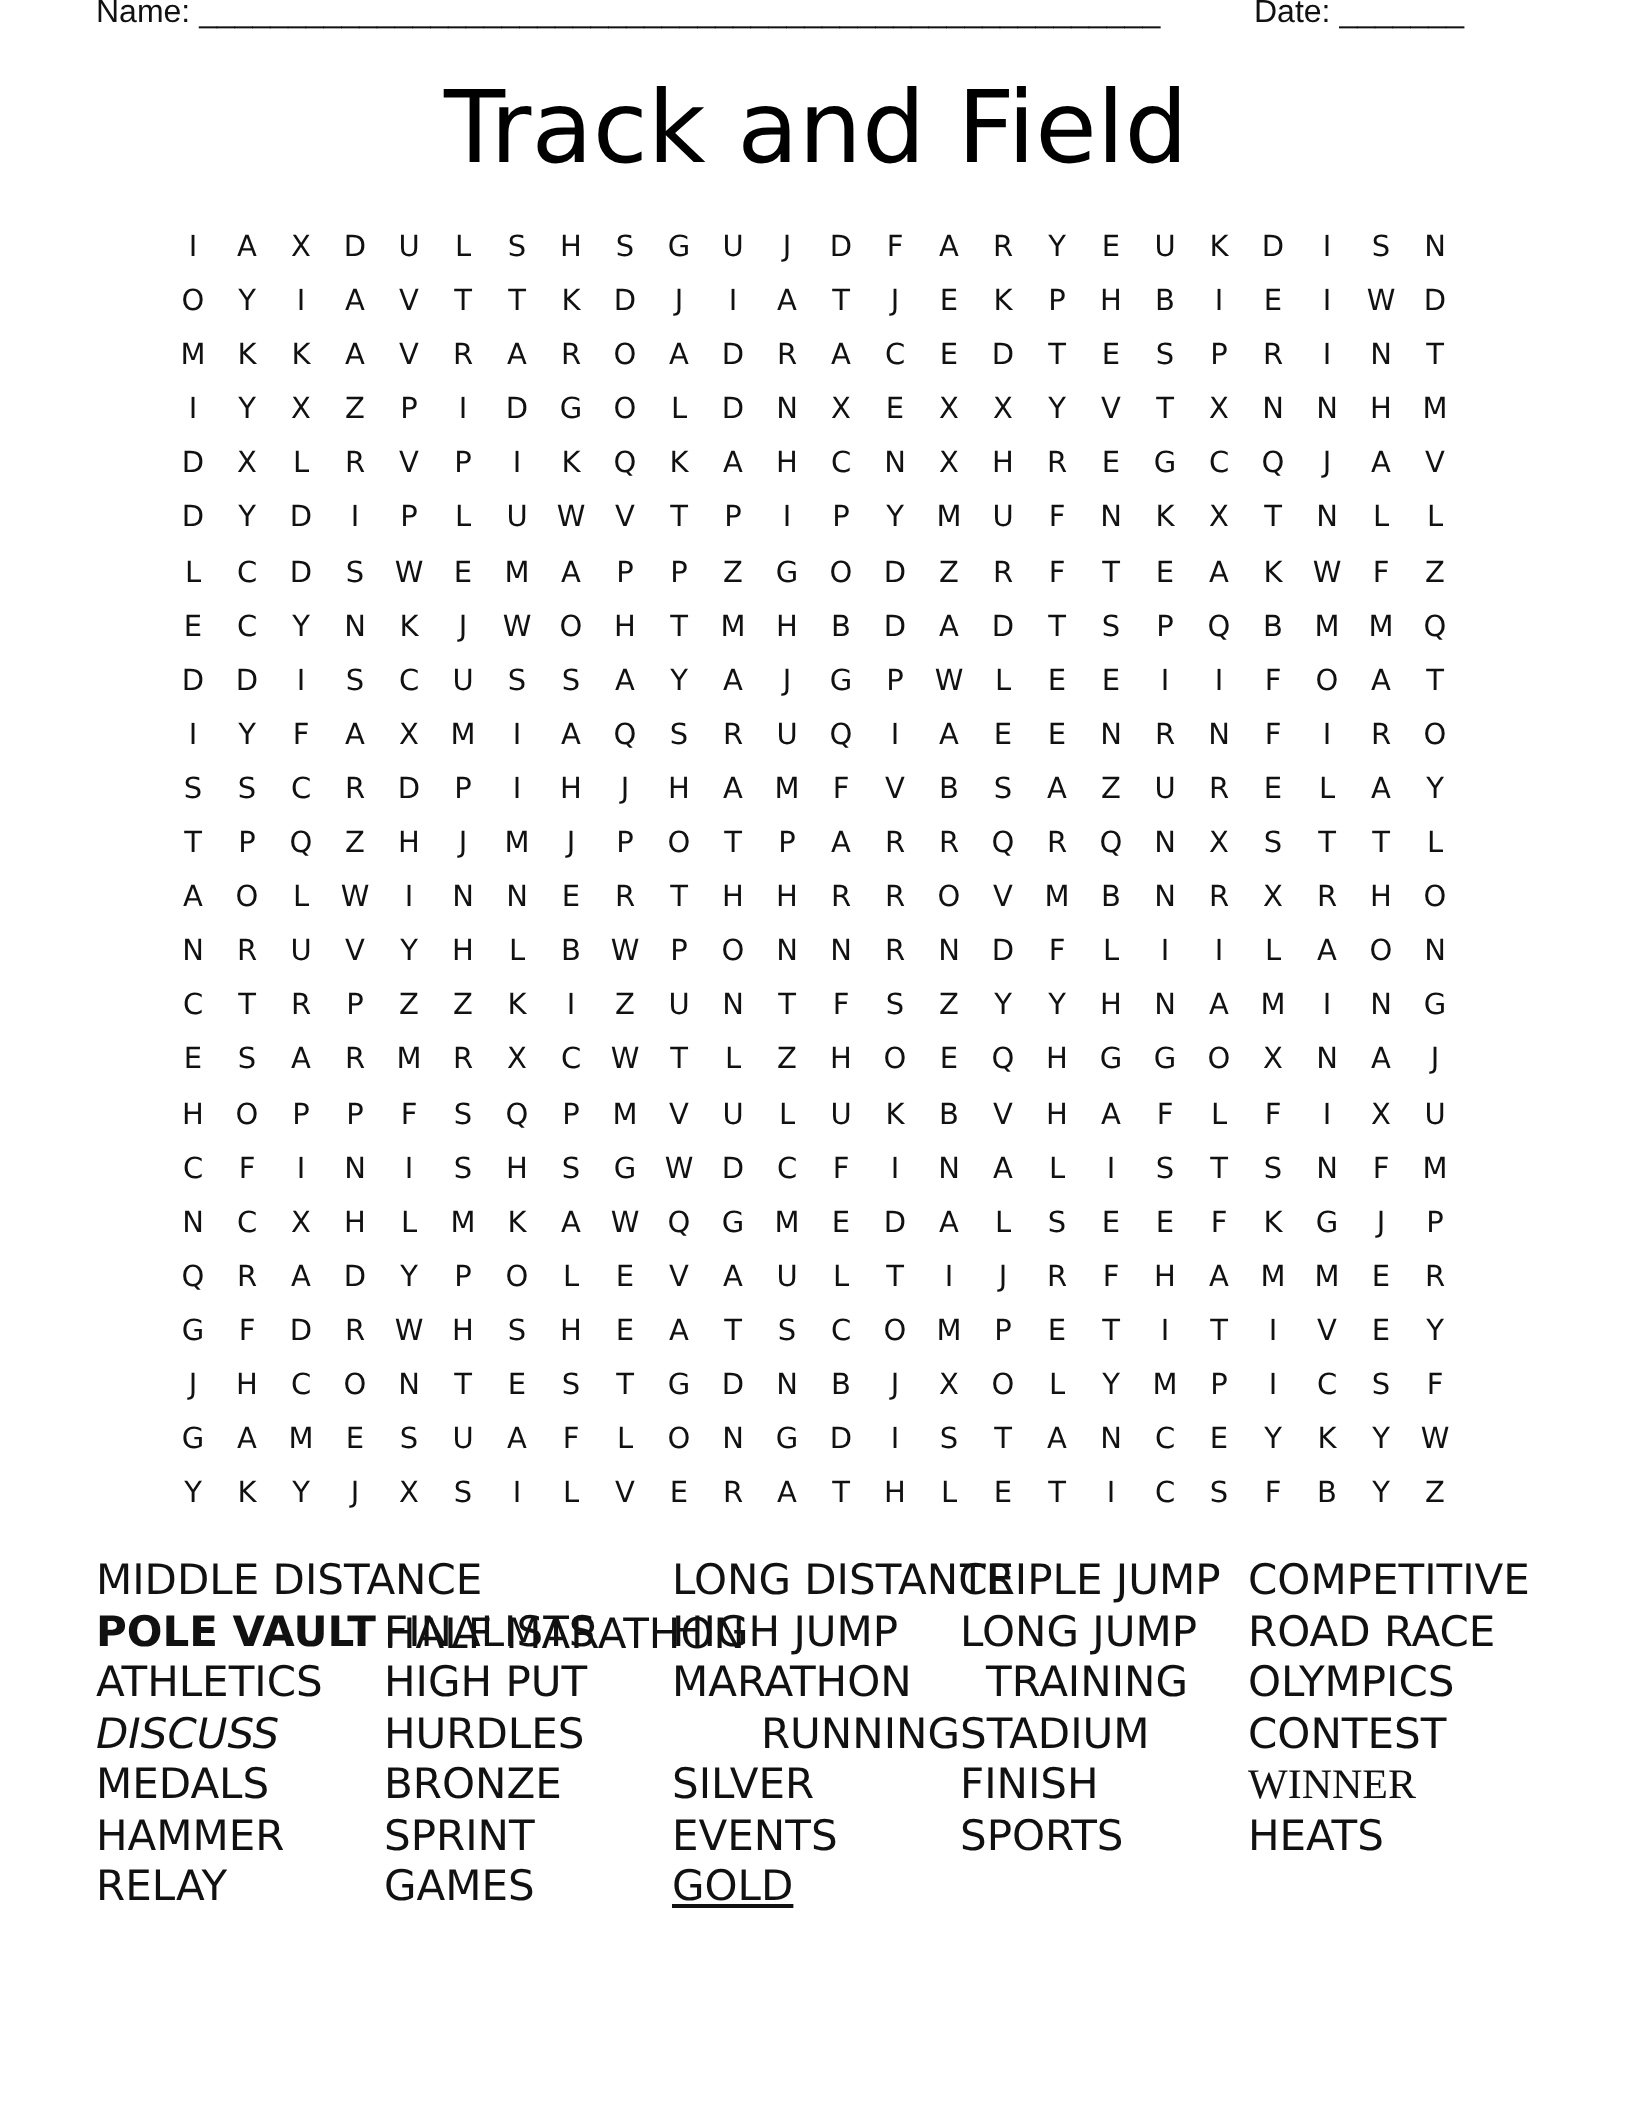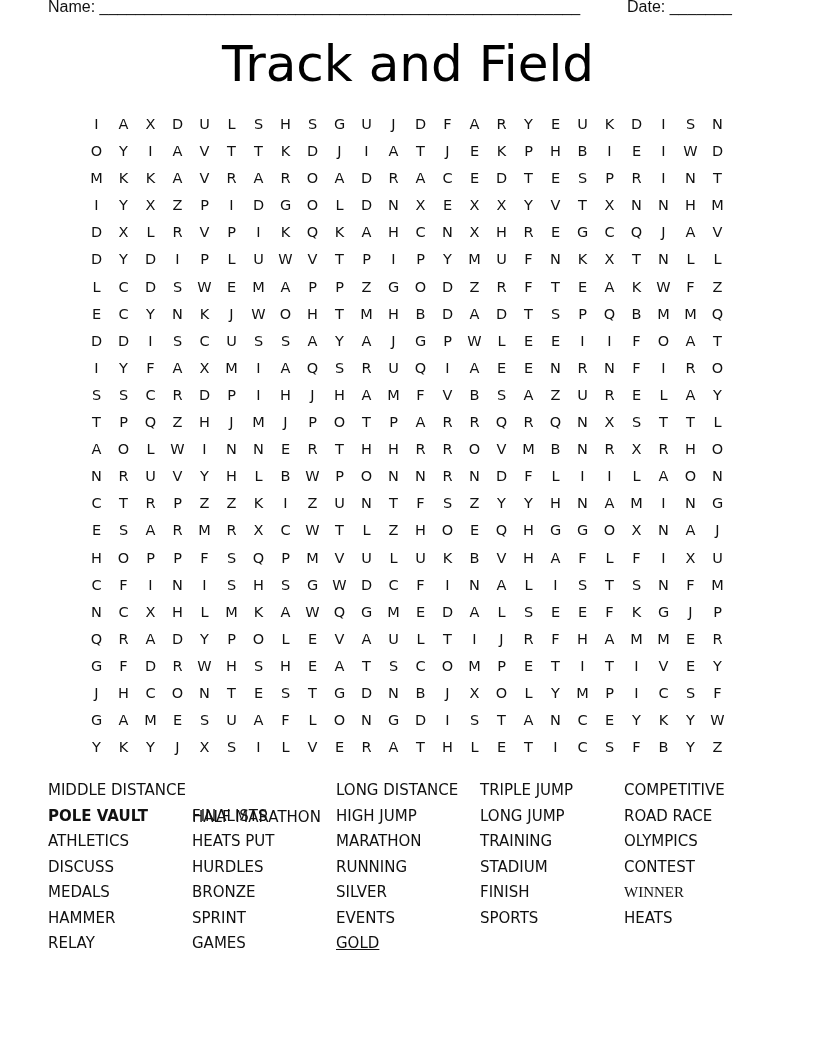--- a/index.html
+++ b/index.html
@@ -19,21 +19,21 @@
   .grid {
     position: absolute; top: 111px; left: 83px;
     display: grid; grid-template-columns: repeat(24, 27px); grid-auto-rows: 27.1px;
     font-family: "DejaVu Sans", sans-serif; font-size: 14.5px; color: #111;
   }
   .cell { text-align: center; line-height: 27px; }
   .words {
     position: absolute; top: 778px; left: 48px;
     display: grid; grid-template-columns: repeat(5, 144px); grid-auto-rows: 25.5px;
     grid-auto-flow: column; grid-template-rows: repeat(7, 25.5px);
-    font-family: "DejaVu Sans", sans-serif; font-size: 15px; color: #111;
+    font-family: "DejaVu Sans", sans-serif; font-size: 21px; color: #111;
   }
   .word { white-space: nowrap; line-height: 25px; }
 </style>
 </head>
 <body>
 
 <div class="header-line">
   <span class="name">Name: ______________________________________________________</span>
   <span class="date">Date: _______</span>
 </div>
@@ -616,41 +616,41 @@
     <span class="cell">F</span>
     <span class="cell">B</span>
     <span class="cell">Y</span>
     <span class="cell">Z</span>
   </div>
 
 <div class="words" id="words">
     <span class="word" style="grid-area: 1 / 1;">MIDDLE DISTANCE</span>
     <span class="word" style="grid-area: 2 / 1; font-weight: bold;">POLE VAULT</span>
     <span class="word" style="grid-area: 3 / 1;">ATHLETICS</span>
-    <span class="word" style="grid-area: 4 / 1;">DISCUSS</span>
+    <span class="word" style="grid-area: 4 / 1; font-style: italic;">DISCUSS</span>
     <span class="word" style="grid-area: 5 / 1;">MEDALS</span>
     <span class="word" style="grid-area: 6 / 1;">HAMMER</span>
     <span class="word" style="grid-area: 7 / 1;">RELAY</span>
     <span class="word" style="grid-area: 1 / 2; margin-top: 27px;">HALF MARATHON</span>
     <span class="word" style="grid-area: 2 / 2;">FINALISTS</span>
-    <span class="word" style="grid-area: 3 / 2;">HEATS PUT</span>
+    <span class="word" style="grid-area: 3 / 2;">HIGH PUT</span>
     <span class="word" style="grid-area: 4 / 2;">HURDLES</span>
     <span class="word" style="grid-area: 5 / 2;">BRONZE</span>
     <span class="word" style="grid-area: 6 / 2;">SPRINT</span>
     <span class="word" style="grid-area: 7 / 2;">GAMES</span>
     <span class="word" style="grid-area: 1 / 3;">LONG DISTANCE</span>
     <span class="word" style="grid-area: 2 / 3;">HIGH JUMP</span>
     <span class="word" style="grid-area: 3 / 3;">MARATHON</span>
-    <span class="word" style="grid-area: 4 / 3;">RUNNING</span>
+    <span class="word" style="grid-area: 4 / 3; text-align: right;">RUNNING</span>
     <span class="word" style="grid-area: 5 / 3;">SILVER</span>
     <span class="word" style="grid-area: 6 / 3;">EVENTS</span>
     <span class="word" style="grid-area: 7 / 3; text-decoration: underline;">GOLD</span>
     <span class="word" style="grid-area: 1 / 4;">TRIPLE JUMP</span>
     <span class="word" style="grid-area: 2 / 4;">LONG JUMP</span>
-    <span class="word" style="grid-area: 3 / 4;">TRAINING</span>
+    <span class="word" style="grid-area: 3 / 4; margin-left: 13px;">TRAINING</span>
     <span class="word" style="grid-area: 4 / 4;">STADIUM</span>
     <span class="word" style="grid-area: 6 / 4;">SPORTS</span>
     <span class="word" style="grid-area: 5 / 4;">FINISH</span>
     <span class="word" style="grid-area: 7 / 4;"></span>
     <span class="word" style="grid-area: 1 / 5;">COMPETITIVE</span>
     <span class="word" style="grid-area: 2 / 5;">ROAD RACE</span>
     <span class="word" style="grid-area: 3 / 5;">OLYMPICS</span>
     <span class="word" style="grid-area: 4 / 5;">CONTEST</span>
     <span class="word" style="grid-area: 5 / 5; font-family: Liberation Serif, serif;">WINNER</span>
     <span class="word" style="grid-area: 6 / 5;">HEATS</span>

